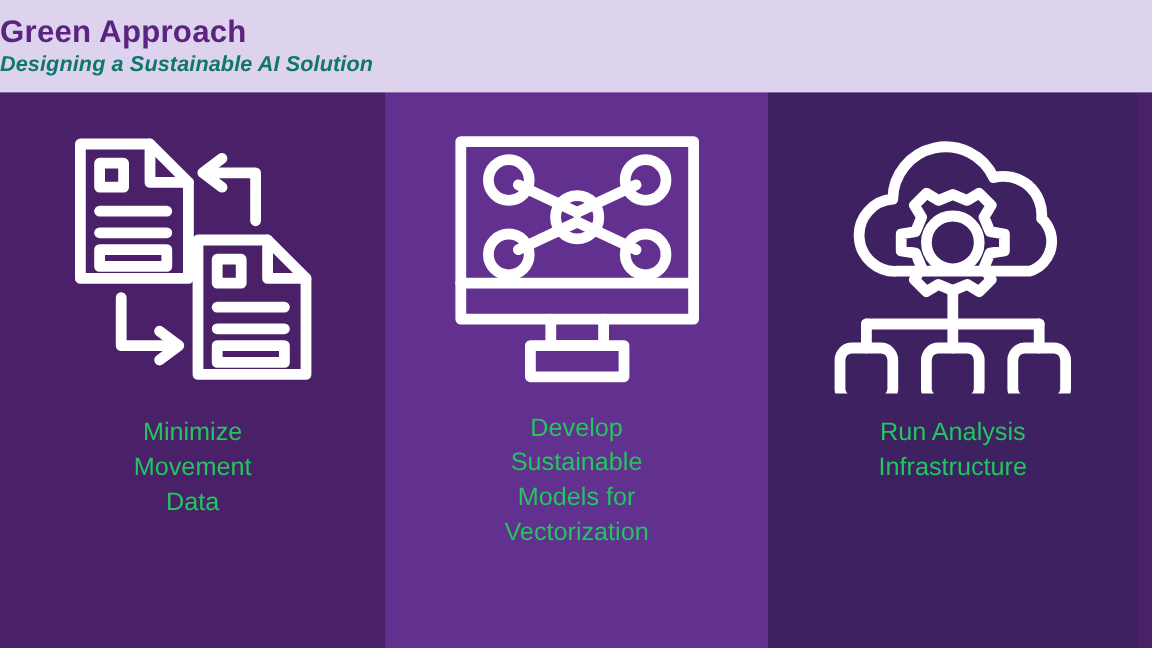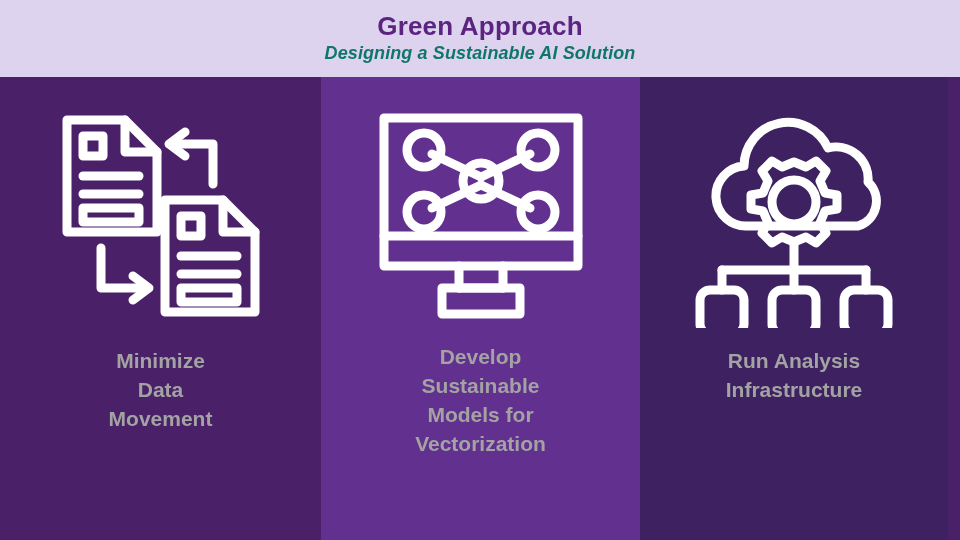--- a/index.html
+++ b/index.html
@@ -11,21 +11,21 @@
   #slide {
     position:relative; width:960px; height:540px;
     background:#4A2168; overflow:hidden;
   }
 
   
   #header {
     position:absolute; left:0; top:0; width:960px; height:77px;
     background:#DED3EE;
     display:flex; flex-direction:column;
-    align-items:center; justify-content:center;
+    align-items:flex-start; justify-content:center;
     z-index:5;
   }
   #header-title {
     font-size:26px; font-weight:bold; color:#5B2481;
     letter-spacing:0.2px; line-height:1.05;
   }
   #header-subtitle {
     font-size:18px; font-weight:bold; font-style:italic;
     color:#0f766e; line-height:1.15; margin-top:3px;
     letter-spacing:0.1px;
@@ -47,22 +47,22 @@
 
   .icon-wrap {
     height:278px; width:100%;
     display:flex; align-items:center; justify-content:center;
   }
   .icon-wrap svg { display:block; }
 
   .caption {
     width:100%;
     text-align:center;
-    color:#a3a3a3;
-    font-weight:bold;
+    color:#22c55e;
+    font-weight:normal;
     font-size:21px;
     line-height:1.38;
     padding:0 14px;
   }
   .caption-0 { margin-top:-8px; }
   .caption-1 { margin-top:-12px; }
   .caption-2 { margin-top:-8px; }
   .caption .ln { display:block; white-space:nowrap; }
 </style>
 </head>
@@ -97,22 +97,22 @@
           <path d="M128 148 H184"></path>
           <path d="M128 166 H184"></path>
           <rect x="128" y="180" width="56" height="14"></rect>
 
           <path d="M48 140 V180 H92"></path>
           <path d="M80 168 L96 180 L80 192"></path>
         </svg>
       </div>
       <div class="caption caption-0">
         <span class="ln">Minimize</span>
+        <span class="ln">Movement</span>
         <span class="ln">Data</span>
-        <span class="ln">Movement</span>
       </div>
     </div>
 
     <div class="col col-1">
       <div class="icon-wrap">
         <svg width="214" height="216" viewBox="0 0 214 216" fill="none" stroke="#FFFFFF" stroke-width="9" stroke-linecap="round" stroke-linejoin="round">
 
           <rect x="10" y="10" width="194" height="148"></rect>
 
           <path d="M10 128 H204"></path>

